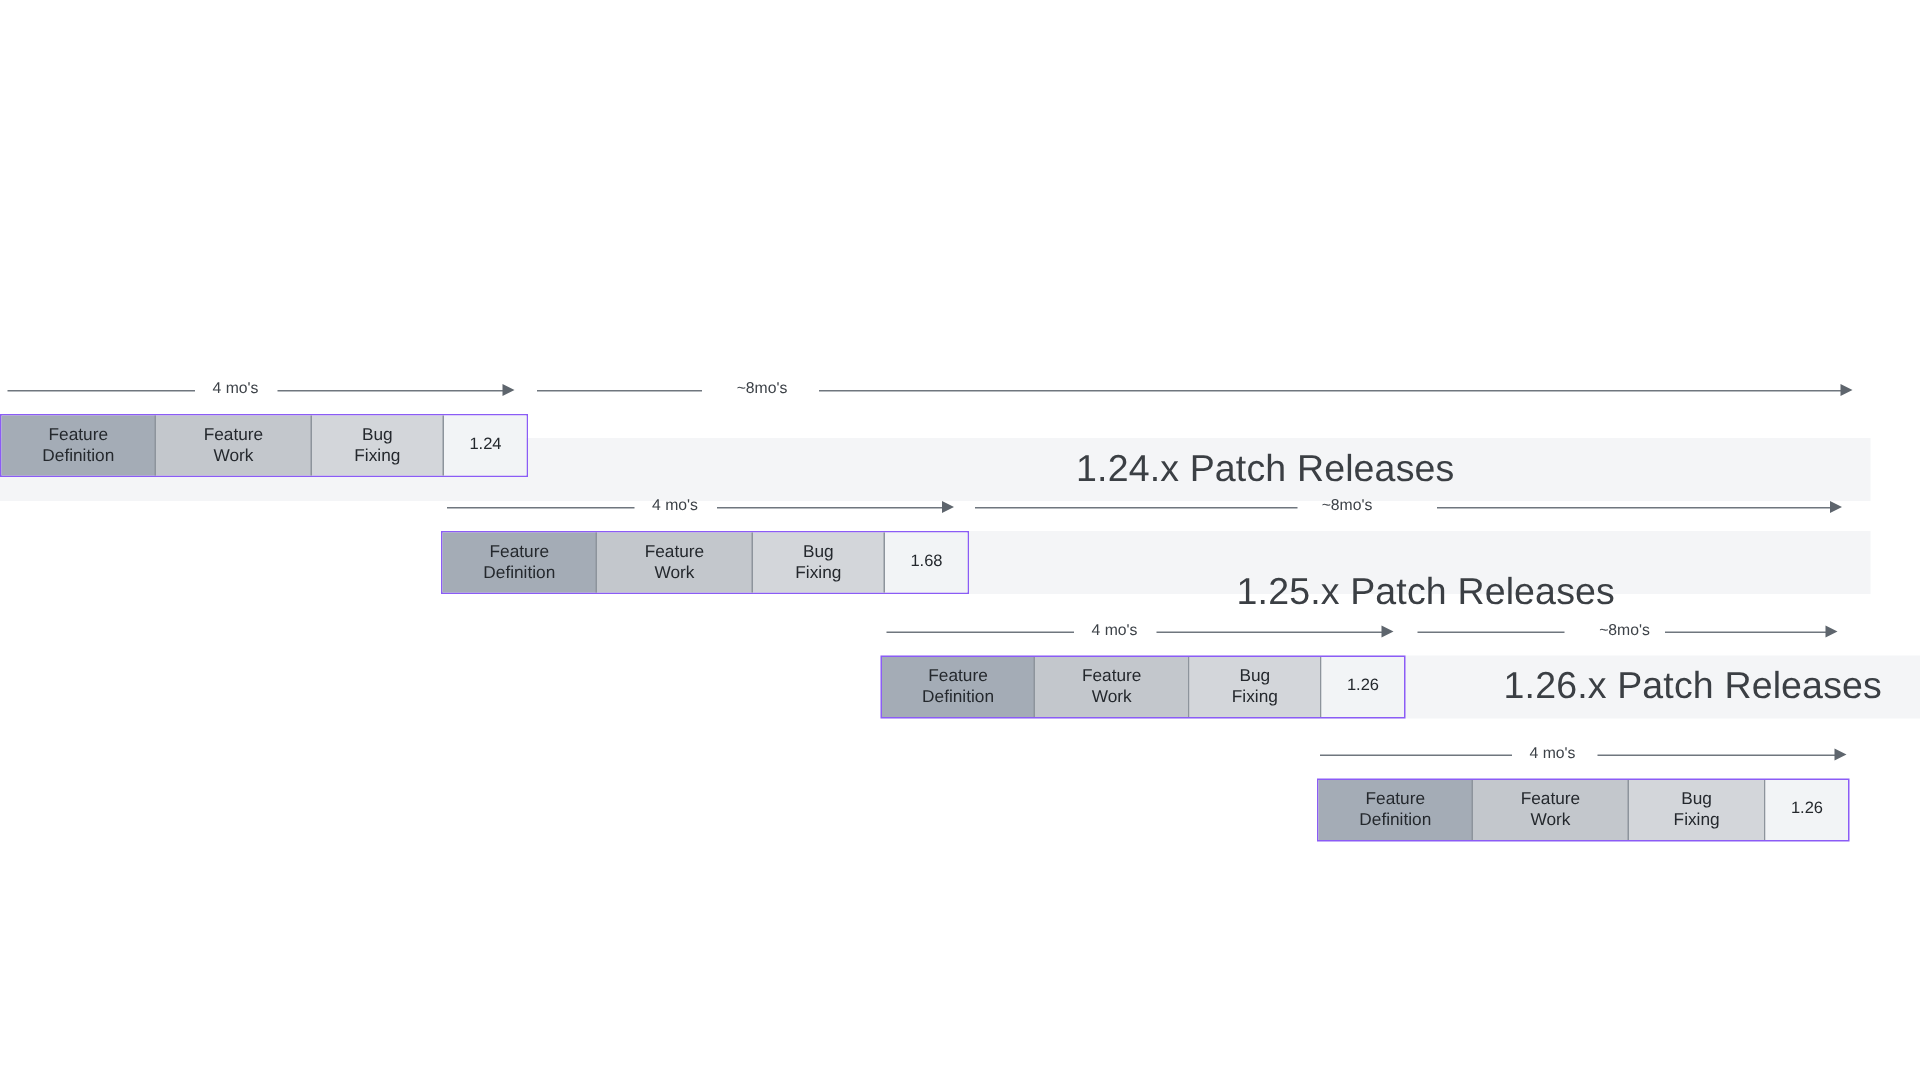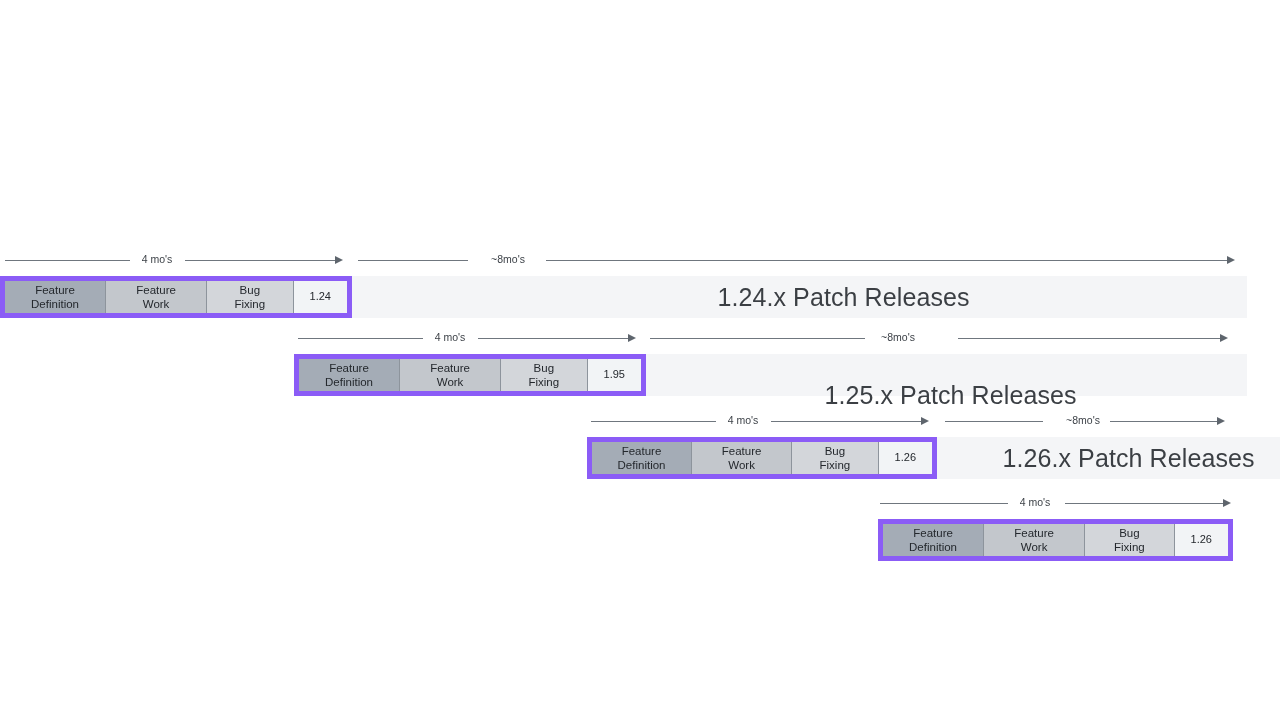--- a/index.html
+++ b/index.html
@@ -37,21 +37,21 @@
     font-weight: 400;
     letter-spacing: .1px;
     white-space: nowrap;
   }
 
   
   .phase-bar {
     position: absolute;
     display: flex;
     box-sizing: border-box;
-    border: 5px solid #8b5cf6;
+    border: 1px solid #8b5cf6;
   }
   .phase {
     box-sizing: border-box;
     border-right: 1px solid #8d949c;
     display: flex;
     align-items: center;
     justify-content: center;
     text-align: center;
     line-height: 1.22;
     color: #24282d;
@@ -92,21 +92,21 @@
     transform: translateX(-50%);
   }
 </style>
 </head>
 <body>
 
 <div id="canvas">
 
   <div class="release-row">
 
-    <div class="patch-strip" style="left:0px; top:276px; width:1247px; height:42px;">
+    <div class="patch-strip" style="left:0px; top:292px; width:1247px; height:42px;">
       <div class="patch-strip-label" style="font-size:25px; padding-left:440px;">1.24.x Patch Releases</div>
     </div>
 
     <div class="measure" style="left:5px; top:252px; width:340px;">
       <div class="mline" style="left:0px;   width:125px;"></div>
       <div class="mline" style="left:180px; width:152px;"></div>
       <div class="arrowhead" style="left:330px;"></div>
       <div class="measure-label" style="left:152px;">4 mo's</div>
     </div>
 
@@ -175,21 +175,21 @@
           <span>Work</span>
         </span>
       </div>
       <div class="phase phase-bug" style="width:89px;">
         <span class="phase-lines">
           <span>Bug</span><br>
           <span>Fixing</span>
         </span>
       </div>
       <div class="phase phase-ver" style="width:55px;">
-        <span>1.95</span>
+        <span>1.68</span>
       </div>
     </div>
   </div>
 
   <div class="release-row">
 
     <div class="patch-strip" style="left:587px; top:437px; width:693px; height:42px;">
       <div class="patch-strip-label" style="font-size:25px; padding-left:390px;">1.26.x Patch Releases</div>
     </div>
 

